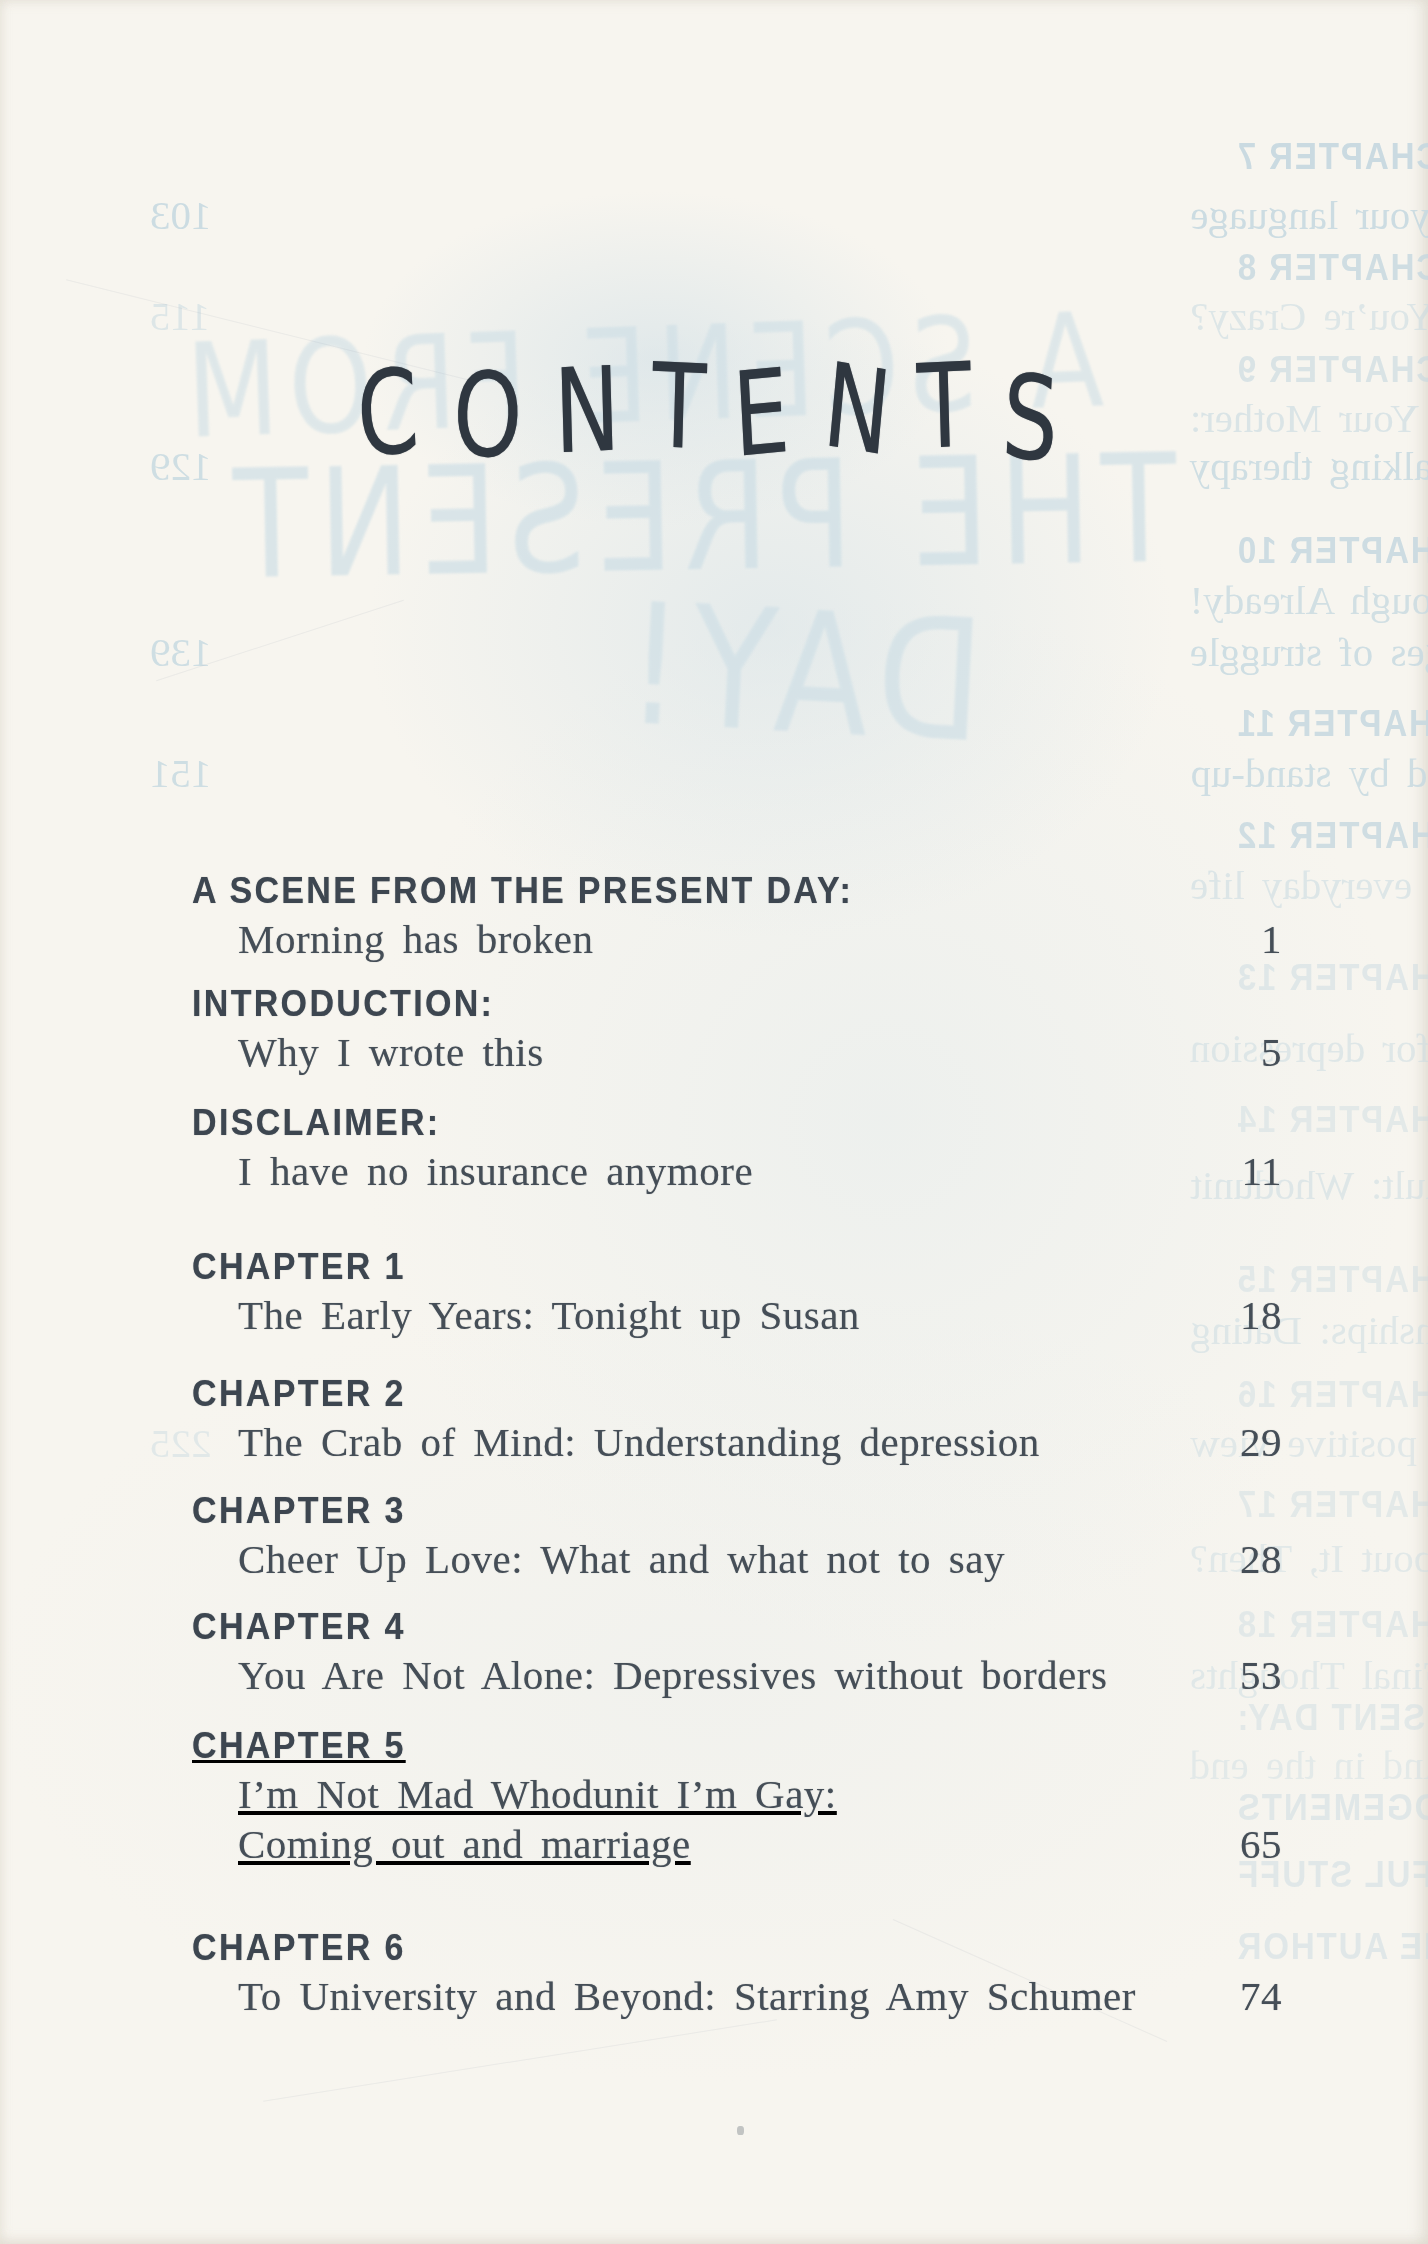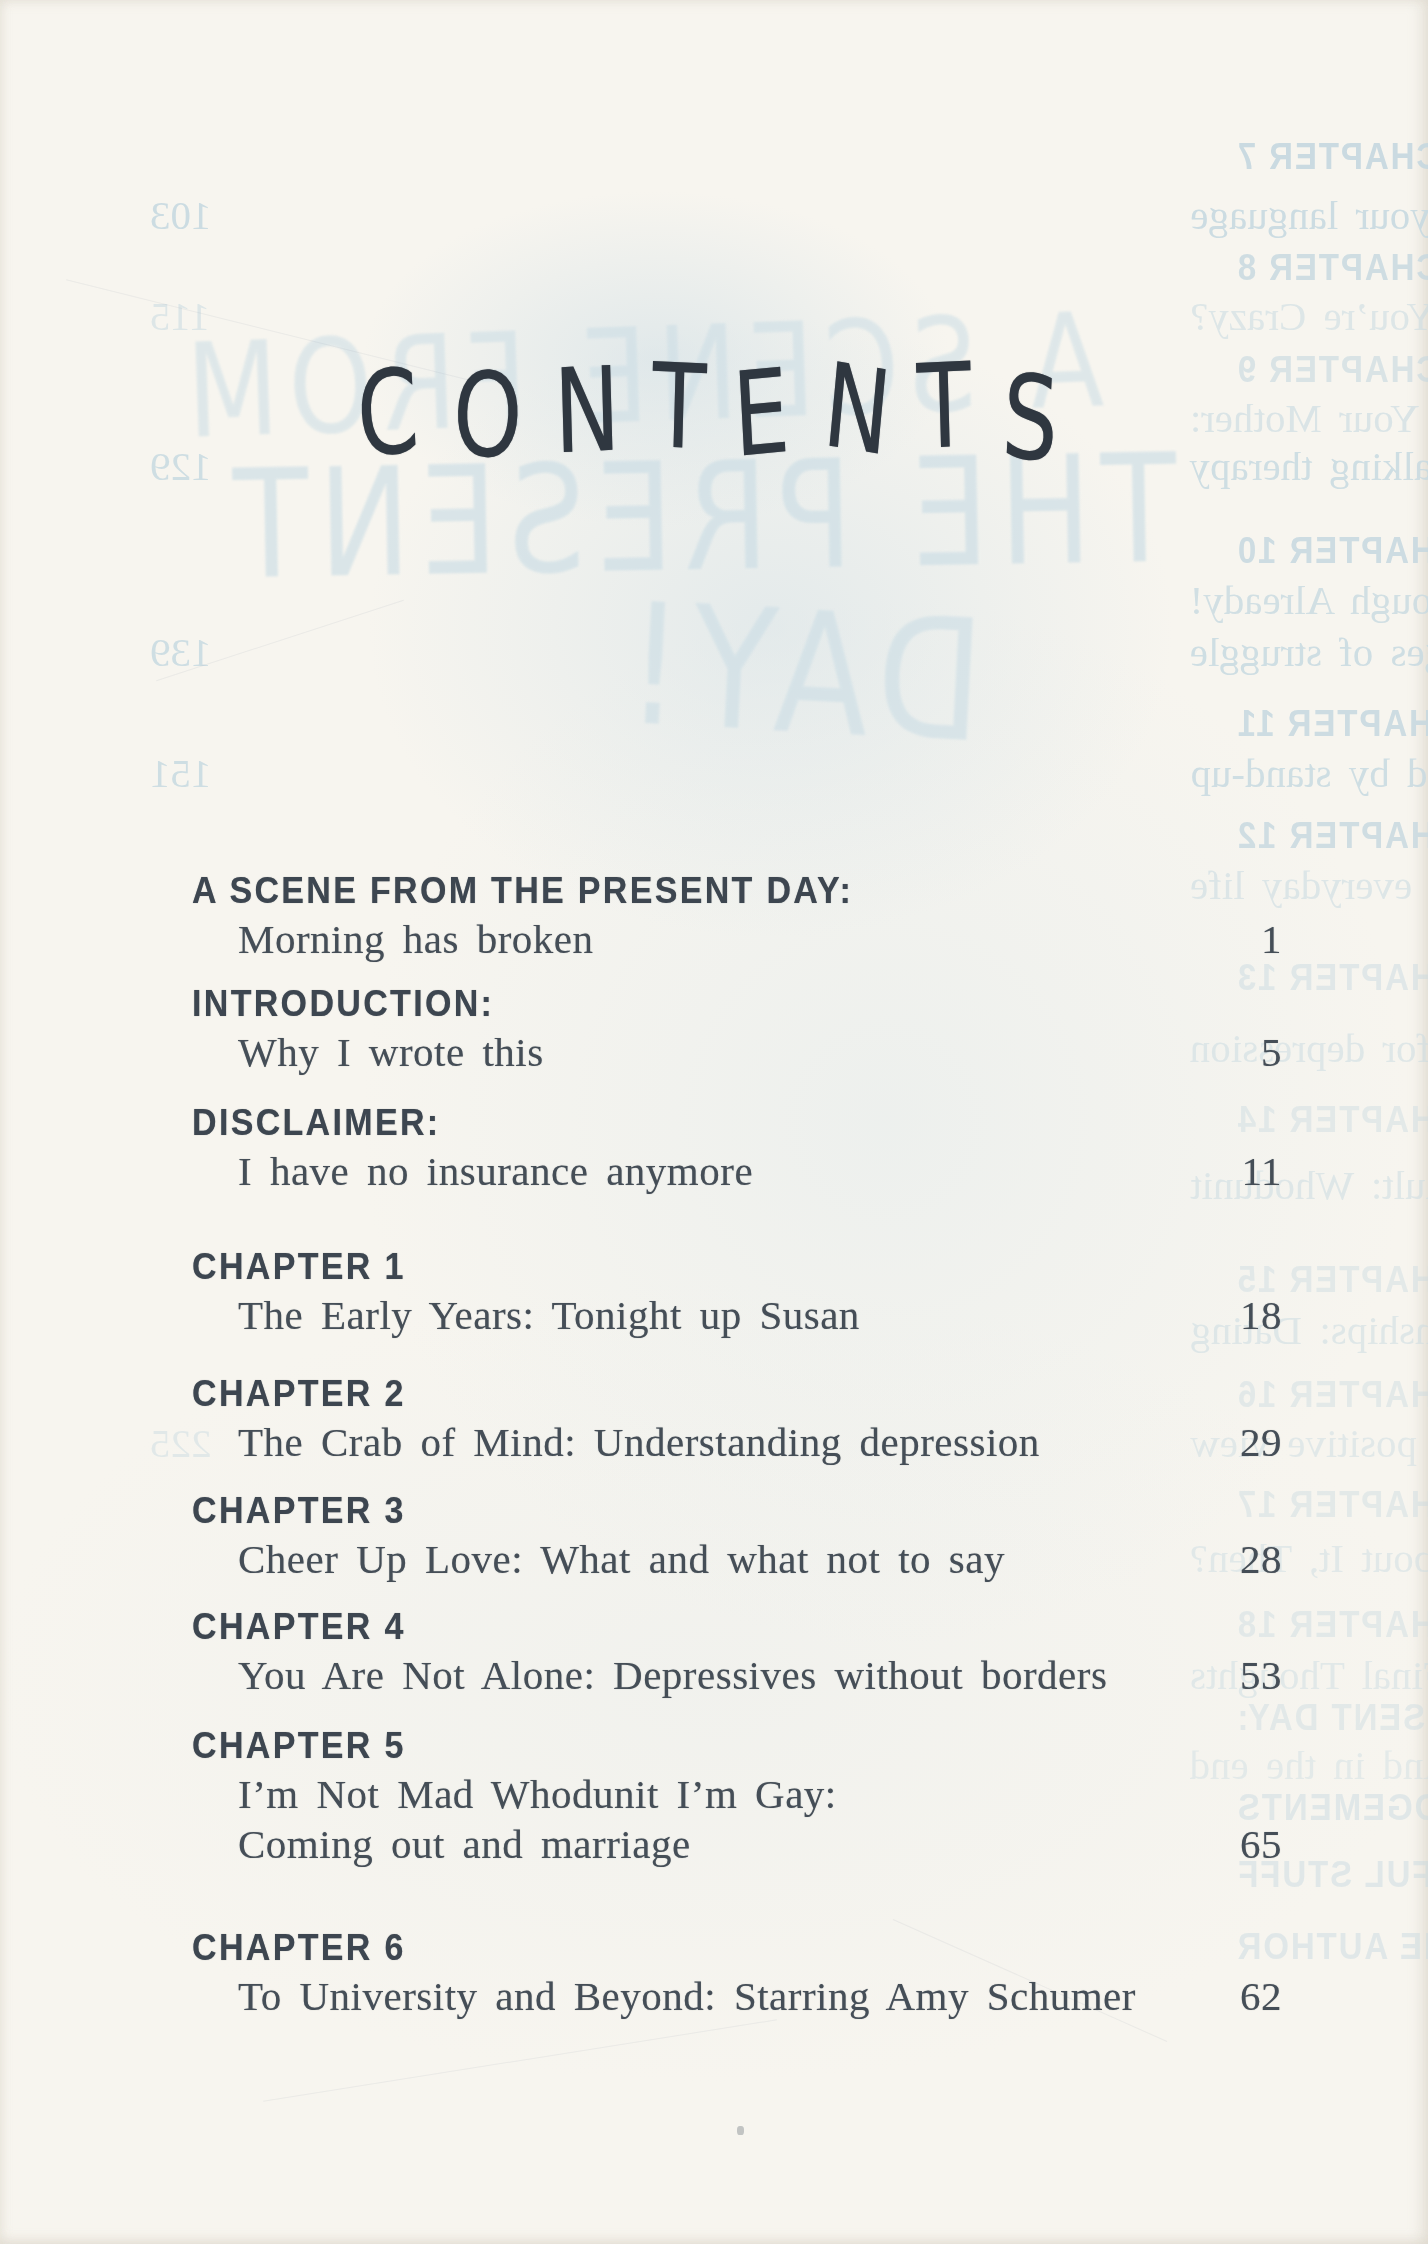--- a/index.html
+++ b/index.html
@@ -175,33 +175,33 @@
     <span class="toc-page">28</span>
   </div>
       </div>
       <div class="toc-row" style="top: 1604px;">
     <div class="toc-label">CHAPTER 4</div>
   <div class="toc-line">
     <span class="toc-text">You Are Not Alone: Depressives without borders</span>
     <span class="toc-page">53</span>
   </div>
       </div>
-      <div class="toc-row" style="top: 1723px;">
+      <div class="toc-row" style="top: 1723px; text-decoration: underline;">
     <div class="toc-label">CHAPTER 5</div>
   <div class="toc-line">
     <span class="toc-text">I’m Not Mad Whodunit I’m Gay:</span>
     
   </div>
         <div class="toc-line">
     <span class="toc-text">Coming out and marriage</span>
     <span class="toc-page">65</span>
   </div>
       </div>
       <div class="toc-row" style="top: 1893px; margin-top: 32px;">
     <div class="toc-label">CHAPTER 6</div>
   <div class="toc-line">
     <span class="toc-text">To University and Beyond: Starring Amy Schumer</span>
-    <span class="toc-page">62</span>
+    <span class="toc-page">74</span>
   </div>
       </div>
     </div>
 
 </div>
 
 </body></html>

